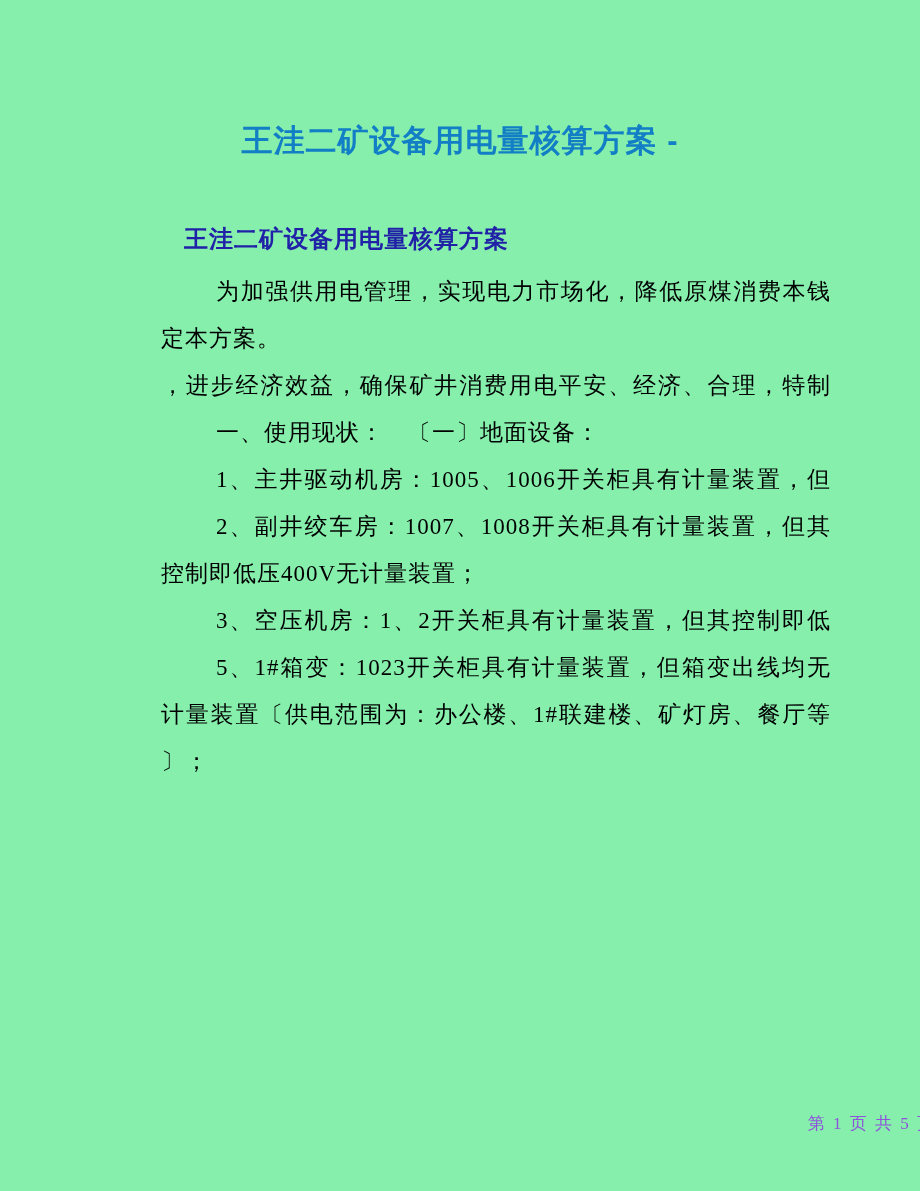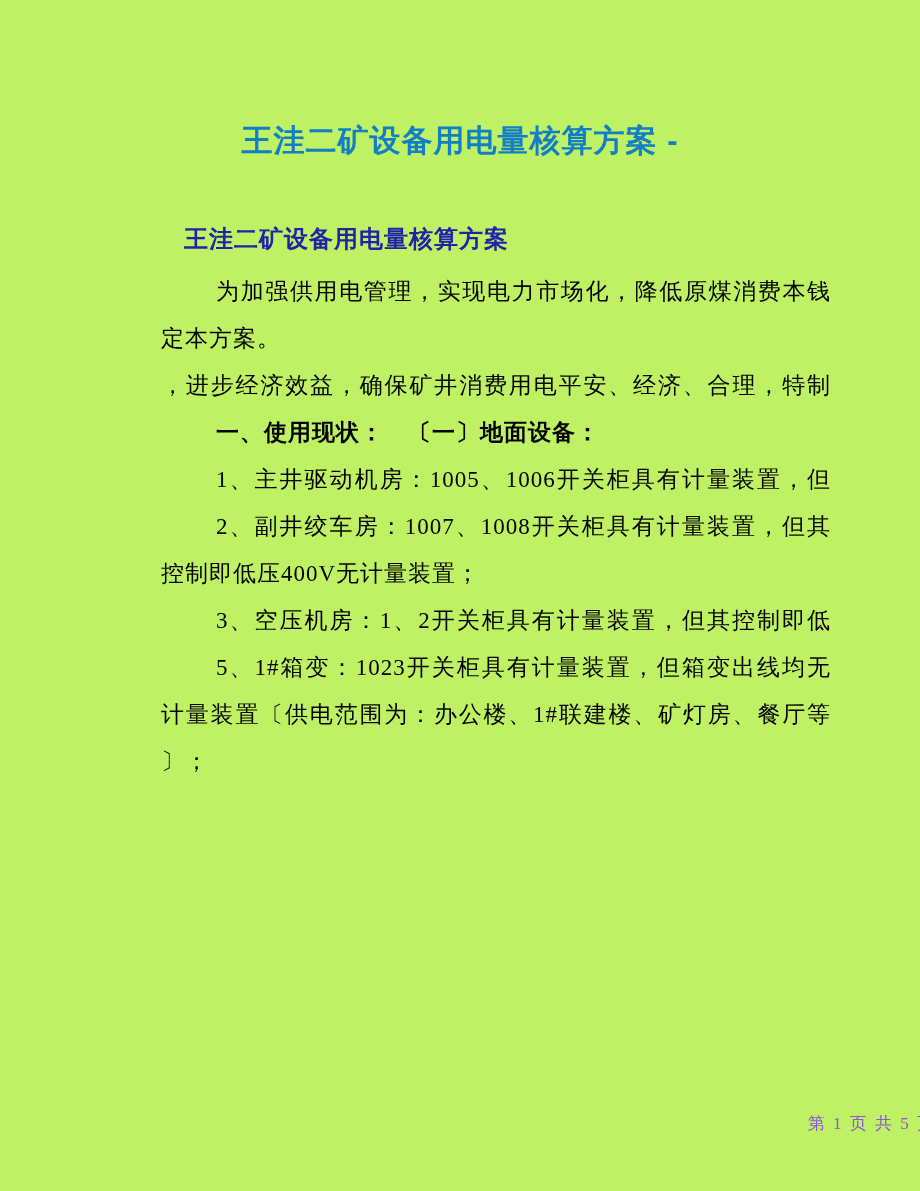--- a/index.html
+++ b/index.html
@@ -10,21 +10,21 @@
   body {
     width: 920px;
     height: 1191px;
     font-family: "Liberation Serif", "DejaVu Serif", serif;
     color: #000000;
   }
   .page {
     position: relative;
     width: 920px;
     height: 1191px;
-    background: #bef264;
+    background: #86efac;
     overflow: hidden;
   }
   .doc-title {
     position: absolute;
     top: 121px;
     left: 0;
     width: 100%;
     margin: 0;
     text-align: center;
     font-family: "Liberation Sans", "DejaVu Sans", sans-serif;
@@ -63,21 +63,21 @@
     overflow: visible;
   }
   .ln.full {
     text-align: justify;
     text-align-last: justify;
   }
   .ln.indent {
     text-indent: 55px;
   }
   .ln.bold {
-    font-weight: bold;
+    font-weight: normal;
   }
   .page-footer {
     position: absolute;
     top: 1112px;
     left: 16px;
     width: 100%;
     text-align: right;
     font-size: 17px;
     line-height: 24px;
     letter-spacing: 2px;

